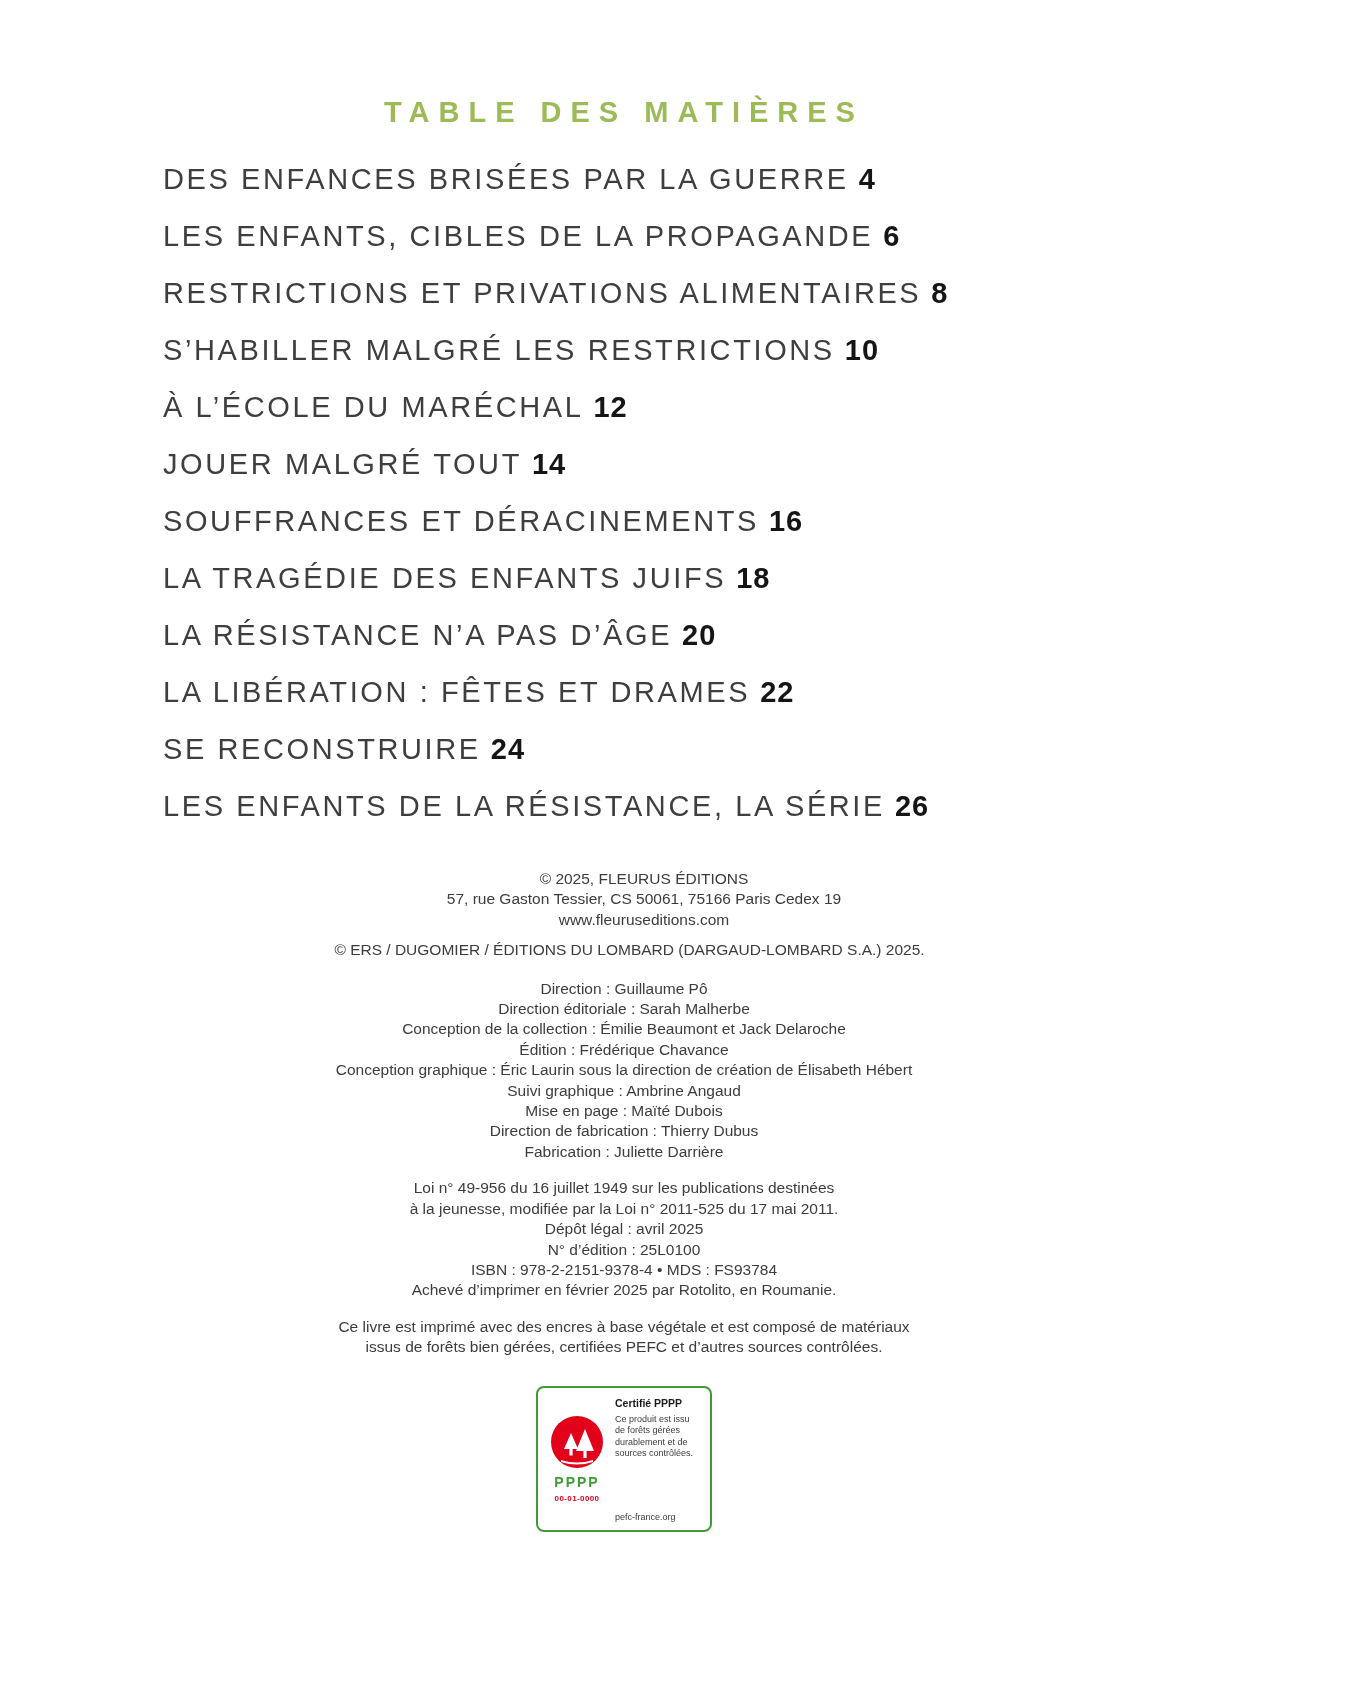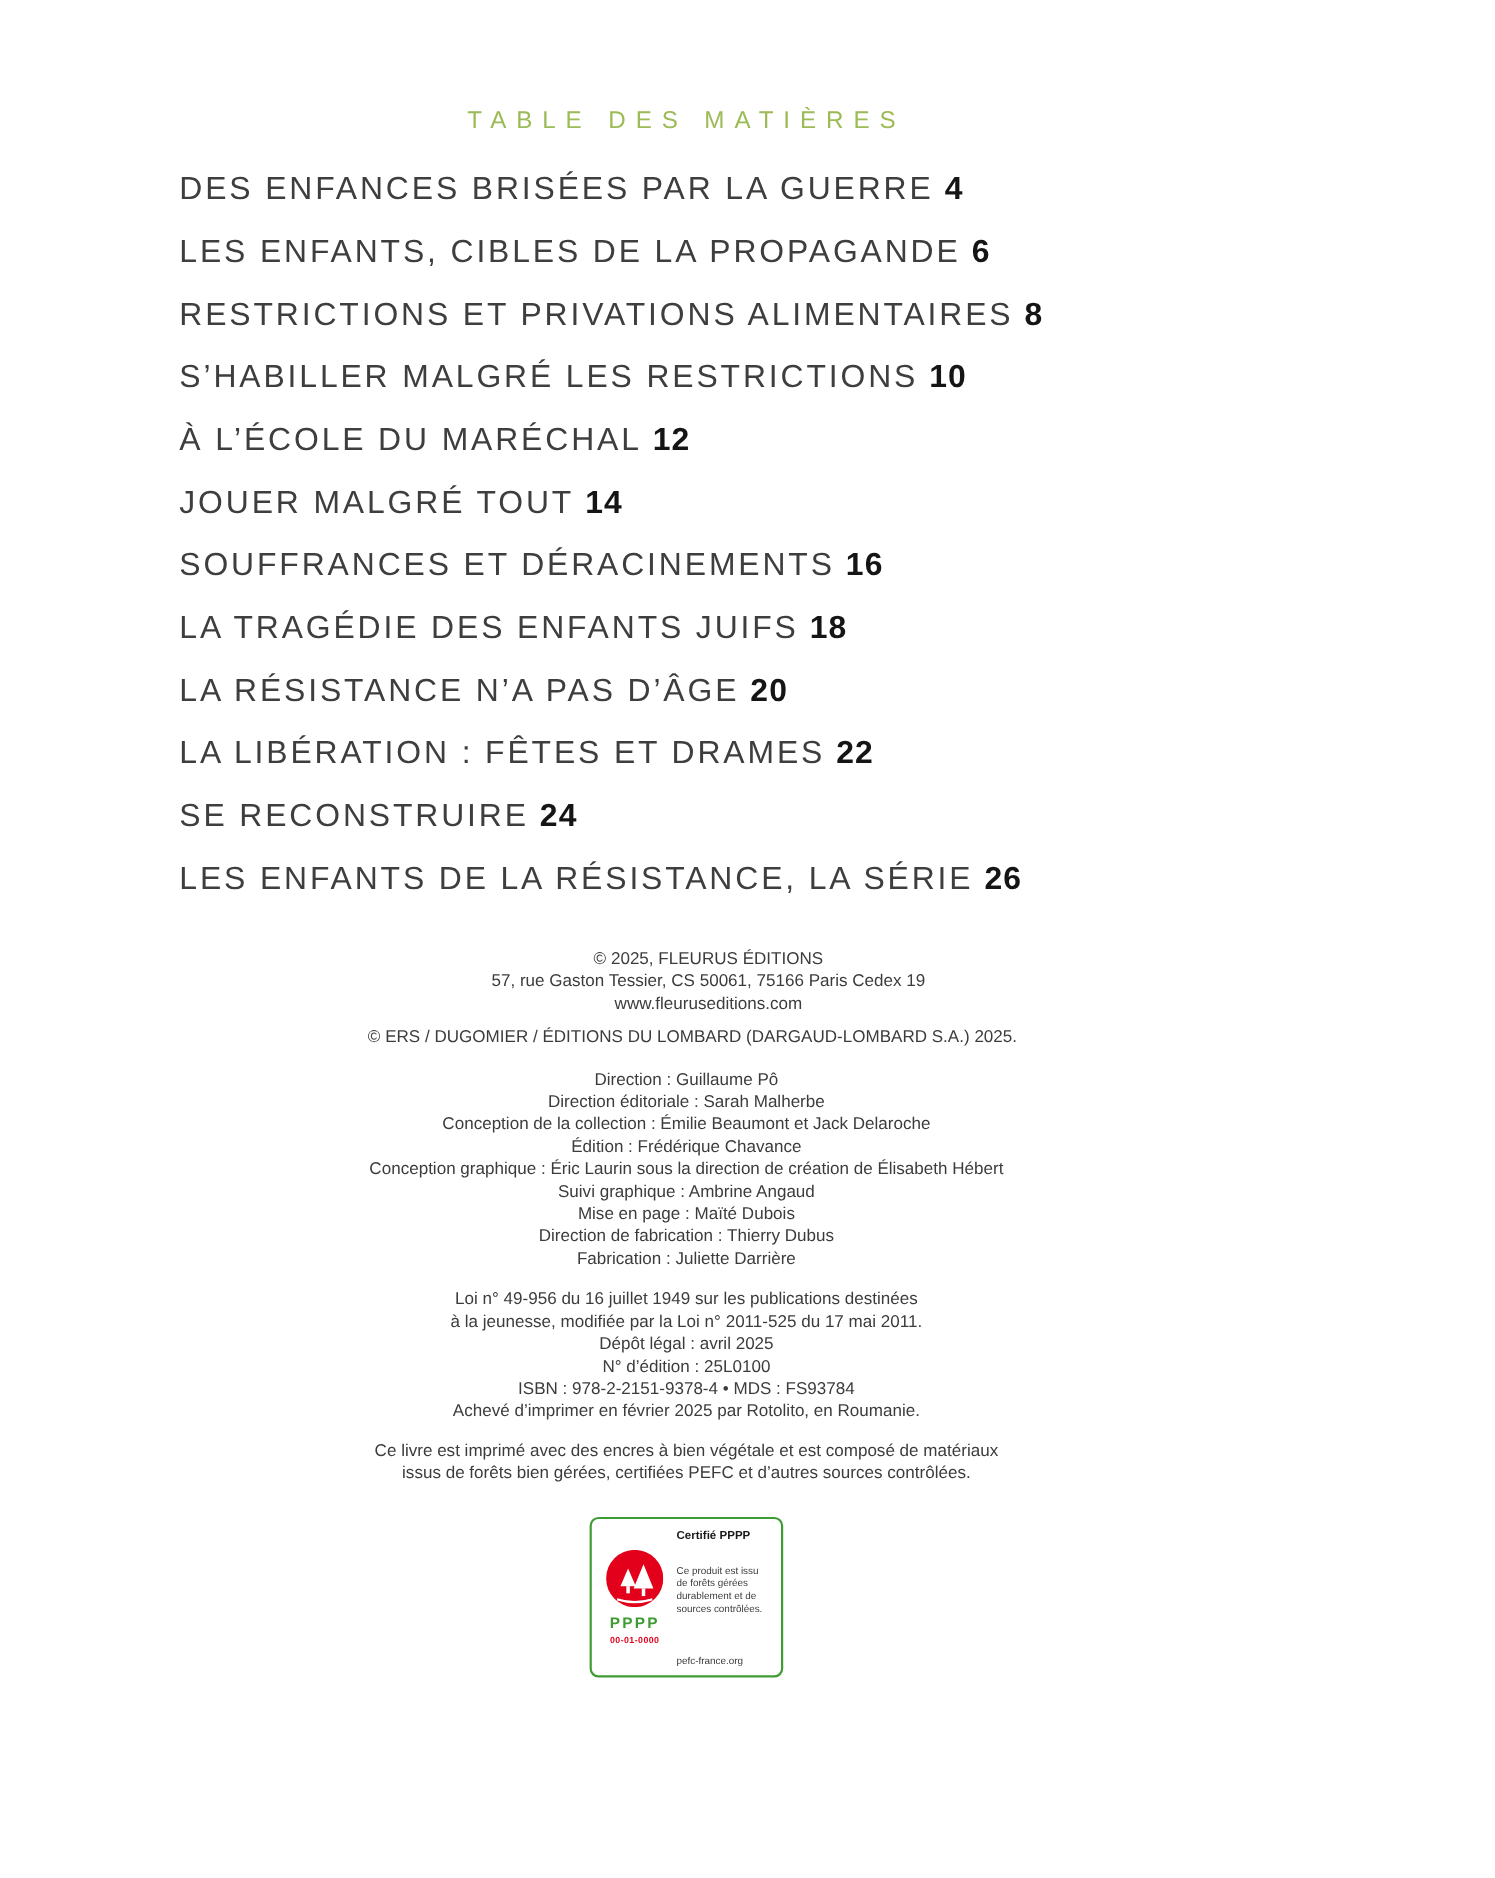--- a/index.html
+++ b/index.html
@@ -16,22 +16,22 @@
     overflow: hidden;
   }
   
   .content {
     position: absolute; left: 0; top: 0;
     width: 1248px;
   }
   .title {
     margin-top: 96px;
     text-align: center;
-    font-size: 22px;
-    font-weight: 400;
+    font-size: 29px;
+    font-weight: 700;
     letter-spacing: 9px;
     color: #9cbb57;
   }
   .toc {
     margin: 34px 0 0 163px;
   }
   .toc-row {
     height: 57px;
     font-size: 29px;
     letter-spacing: 2.6px;
@@ -92,21 +92,20 @@
     margin-top: 4px;
     font-size: 8px;
     font-weight: 700;
     color: #e2001a;
     letter-spacing: 0.4px;
   }
   .pefc-right {
     flex: 1;
     display: flex;
     flex-direction: column;
-    gap: 16px;
   }
   .pefc-cert-title {
     font-size: 10.5px;
     font-weight: 700;
     color: #1a1a1a;
     margin-bottom: 5px;
   }
   .pefc-cert-text {
     font-size: 9px;
     line-height: 11.5px;
@@ -192,21 +191,21 @@
       <div class="grp-legal">
         <div class="col-line">Loi n° 49-956 du 16 juillet 1949 sur les publications destinées</div>
         <div class="col-line">à la jeunesse, modifiée par la Loi n° 2011-525 du 17 mai 2011.</div>
         <div class="col-line">Dépôt légal : avril 2025</div>
         <div class="col-line">N° d’édition : 25L0100</div>
         <div class="col-line">ISBN : 978-2-2151-9378-4 • MDS : FS93784</div>
         <div class="col-line">Achevé d’imprimer en février 2025 par Rotolito, en Roumanie.</div>
       </div>
 
       <div class="grp-eco">
-        <div class="col-line">Ce livre est imprimé avec des encres à bien végétale et est composé de matériaux</div>
+        <div class="col-line">Ce livre est imprimé avec des encres à base végétale et est composé de matériaux</div>
         <div class="col-line">issus de forêts bien gérées, certifiées PEFC et d’autres sources contrôlées.</div>
       </div>
 
       <div class="pefc-wrap">
         <div class="pefc-box">
           <div class="pefc-left">
             <svg class="pefc-circle" viewBox="0 0 52 52" xmlns="http://www.w3.org/2000/svg">
               <circle cx="26" cy="26" r="26" fill="#e2001a"></circle>
               <polygon points="13,33 20,17 27,33" fill="#ffffff"></polygon>
               <rect x="18.4" y="33" width="3.2" height="6.5" fill="#ffffff"></rect>

